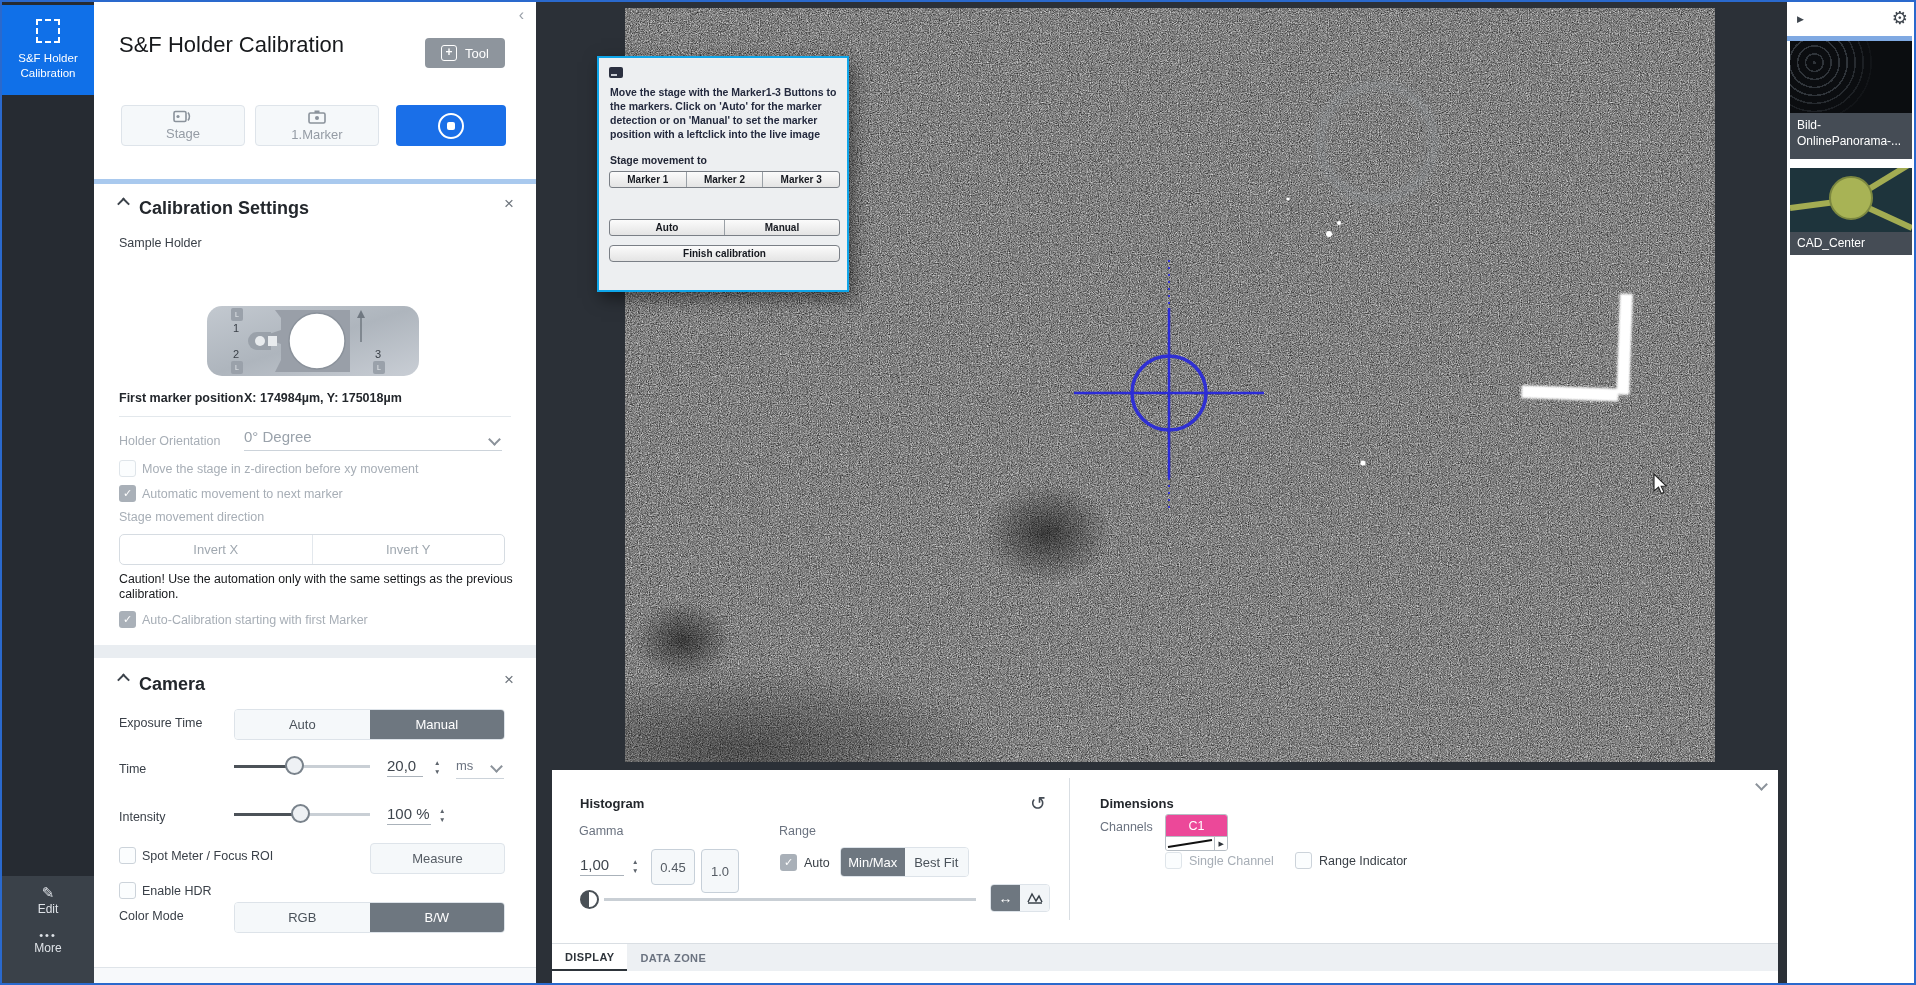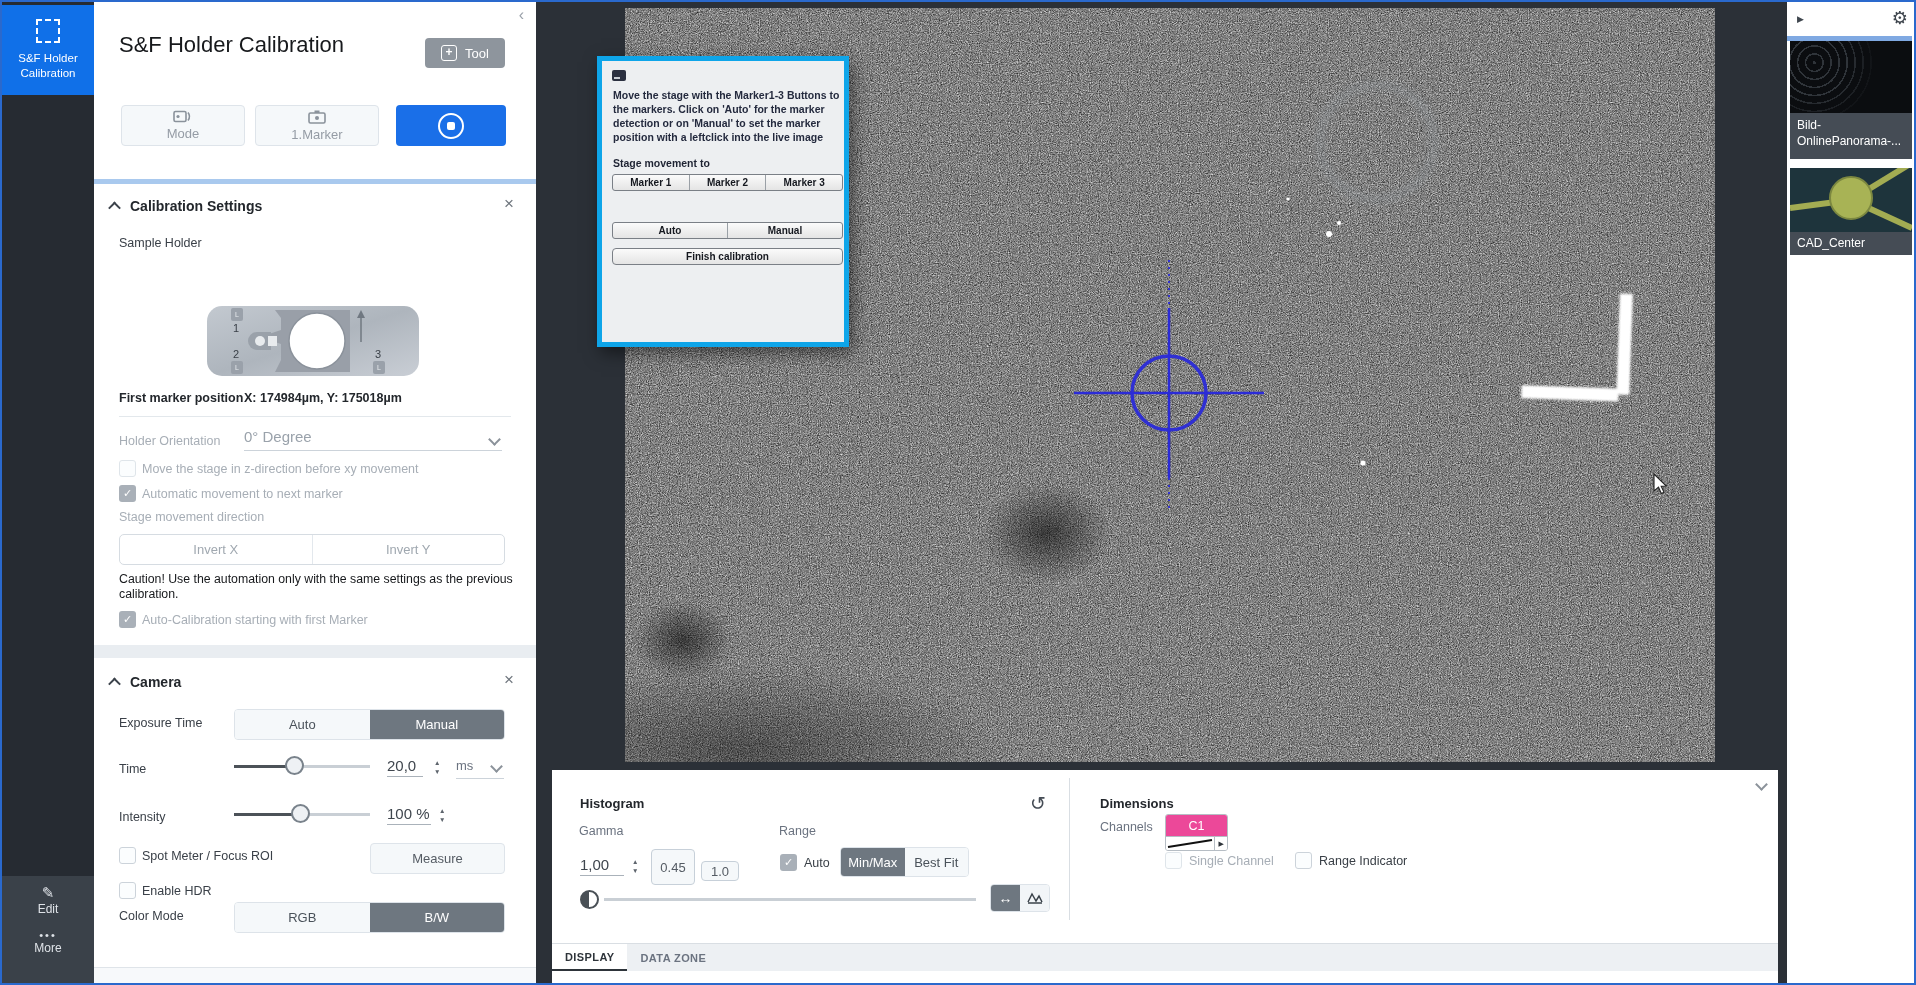--- a/index.html
+++ b/index.html
@@ -28,21 +28,21 @@
     display:flex;flex-direction:column;align-items:center;justify-content:center;gap:3px;color:#959ca5;font-size:13px;box-sizing:border-box;}
   .stop-btn{position:absolute;left:302px;top:103px;width:110px;height:41px;background:#1a6fe8;border-radius:4px;
     display:flex;align-items:center;justify-content:center;}
   .stop-circ{width:22px;height:22px;border:2px solid #fff;border-radius:50%;display:flex;align-items:center;justify-content:center;}
   .stop-sq{width:8px;height:8px;background:#fff;border-radius:2px;}
   .bluebar{position:absolute;left:0;top:177px;right:0;height:5px;background:#a9c9ee;}
   .card{position:absolute;left:0;right:0;background:#fff;}
   #card-cal{top:182px;height:461px;}
   #card-cam{top:656px;height:309px;}
   .panel-bottom{position:absolute;left:0;right:0;top:965px;bottom:0;background:#f7f9fb;border-top:1px solid #dfe4e9;}
-  .sec-head{position:absolute;left:16px;display:flex;align-items:center;gap:11px;font-size:14px;font-weight:bold;color:#23272c;}
+  .sec-head{position:absolute;left:25px;display:flex;align-items:flex-start;gap:11px;font-size:18px;font-weight:bold;color:#23272c;}
   .chev{display:inline-block;width:7px;height:7px;border-left:2px solid #3c434b;border-top:2px solid #3c434b;}
   .chev.up{transform:rotate(45deg) translate(1px,1px);}
   .chev.down{transform:rotate(225deg);}
   .chev.gray{border-color:#8b929a;}
   .xclose{position:absolute;right:22px;font-size:17px;color:#6f767e;}
   .lab{position:absolute;font-size:12.5px;color:#3a4048;}
   .lab.gray{color:#a7aeb6;}
   .lab.b{font-weight:bold;color:#23272c;}
   .ddl{position:absolute;border-bottom:1px solid #ccd3da;color:#9aa2ab;font-size:15px;padding-bottom:5px;}
   .ddl .chev{position:absolute;right:3px;top:7px;}
@@ -66,21 +66,21 @@
   .slider .kn{position:absolute;top:0;width:19px;height:19px;border-radius:50%;background:#eef1f4;border:2px solid #79828b;
     box-sizing:border-box;margin-left:-10px;}
   .val{position:absolute;font-size:15px;color:#3f464e;border-bottom:1px solid #aab2ba;padding-bottom:2px;}
   .spin{position:absolute;display:flex;flex-direction:column;gap:2px;color:#5d646c;font-size:6.5px;line-height:1;}
   .btn-light{position:absolute;background:#f5f8fa;border:1px solid #dee4ea;border-radius:4px;color:#555c64;font-size:13px;
     display:flex;align-items:center;justify-content:center;box-sizing:border-box;}
   
   .main{position:absolute;left:534px;top:0;width:1251px;bottom:0;background:#2b3037;}
   .viewport{position:absolute;left:89px;top:6px;width:1090px;height:754px;background:#000;overflow:hidden;}
   .viewport svg{position:absolute;left:0;top:0;}
-  .dialog{position:absolute;left:61px;top:54px;width:252px;height:291px;background:#edeff1;border:5px solid #0ea5e9;
+  .dialog{position:absolute;left:61px;top:54px;width:252px;height:236px;background:#edeff1;border:2px solid #0ea5e9;
     box-shadow:4px 6px 16px rgba(0,0,0,.5);box-sizing:border-box;}
   .dlg-icon{position:absolute;left:10px;top:9px;width:14px;height:11px;background:#2b3040;border-radius:2px;}
   .dlg-icon::after{content:"";position:absolute;left:2px;bottom:2px;width:6px;height:2px;background:#c9cdd4;}
   .dlg-text{position:absolute;left:11px;top:28px;width:231px;font-size:10.5px;line-height:1.33;color:#242a3e;font-weight:bold;}
   .dlg-sub{position:absolute;left:11px;top:96px;font-size:10.5px;font-weight:bold;color:#1e2333;}
   .seg-row{position:absolute;left:10px;width:231px;height:17px;display:flex;border:1px solid #7a7f86;border-radius:3px;
     background:linear-gradient(#fbfbfb,#e4e4e4);box-sizing:border-box;}
   .seg{flex:1;display:flex;align-items:center;justify-content:center;font-size:10px;font-weight:bold;color:#15181f;}
   .seg + .seg{border-left:1px solid #9aa0a6;}
   .finish-btn{position:absolute;left:10px;top:187px;width:231px;height:17px;border:1px solid #7a7f86;border-radius:4px;
@@ -150,21 +150,21 @@
       <div class="tool-btn">
         <span class="plusbox">+</span>
         <span>Tool</span>
       </div>
       <div class="cam-btn" id="btn-live" style="left:27px;width:124px;">
         <svg width="20" height="13">
           <rect x="1" y="1.5" width="12" height="10" rx="1.5" fill="none" stroke="#8a929b" stroke-width="1.6"></rect>
           <circle cx="5" cy="6.5" r="1.6" fill="#8a929b"></circle>
           <path d="M15 2.5 q3 4 0 8" fill="none" stroke="#8a929b" stroke-width="1.6"></path>
         </svg>
-        <span>Mode</span>
+        <span>Stage</span>
       </div>
       <div class="cam-btn" id="btn-marker" style="left:161px;width:124px;">
         <svg width="18" height="14">
           <rect x="1" y="3" width="16" height="10" rx="1.5" fill="none" stroke="#8a929b" stroke-width="1.6"></rect>
           <rect x="6.5" y="0.5" width="5" height="2.5" fill="#8a929b"></rect>
           <circle cx="9" cy="8" r="2" fill="#8a929b"></circle>
         </svg>
         <span>1.Marker</span>
       </div>
       <div class="stop-btn">
@@ -377,21 +377,21 @@
       <span class="bp-chev chev down gray"></span>
       <div class="h-title" style="left:28px;top:26px;">Histogram</div>
       <span class="reset">↺</span>
       <div class="small-gray" style="left:27px;top:54px;">Gamma</div>
       <div class="val" style="left:28px;top:86px;width:44px;">1,00</div>
       <div class="spin" style="left:80px;top:89px;">
         <span>▲</span>
           <span>▼</span>
       </div>
       <div class="btn-light" style="left:99px;top:79px;width:44px;height:36px;border-color:#c7d0d9;">0.45</div>
-      <div class="btn-light" style="left:149px;top:79px;width:38px;height:20px;border-color:#c7d0d9;margin-top:12px;">1.0</div>
+      <div class="btn-light" style="left:149px;top:79px;width:38px;height:44px;border-color:#c7d0d9;">1.0</div>
       <div class="small-gray" style="left:227px;top:54px;">Range</div>
       <span class="cb on" style="left:228px;top:84px;">
           <span class="tick">✓</span>
         </span>
       <div class="cb-label" style="left:252px;top:86px;">Auto</div>
       <div class="toggle" style="left:288px;top:77px;width:129px;height:30px;">
         <div class="t dark">Min/Max</div>
         <div class="t lite">Best Fit</div>
       </div>
       <div class="hs-handle"></div>

